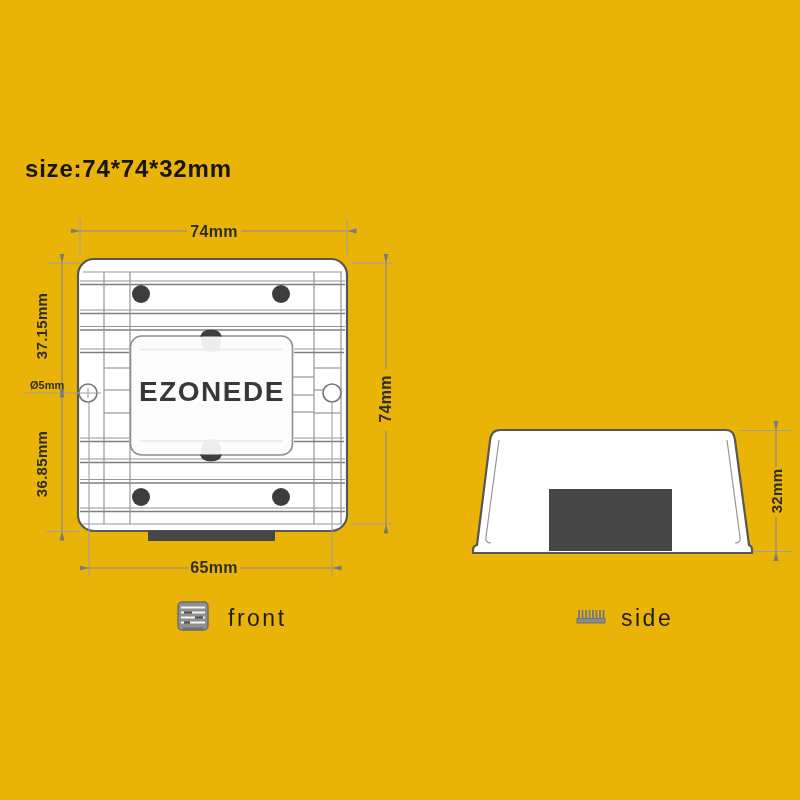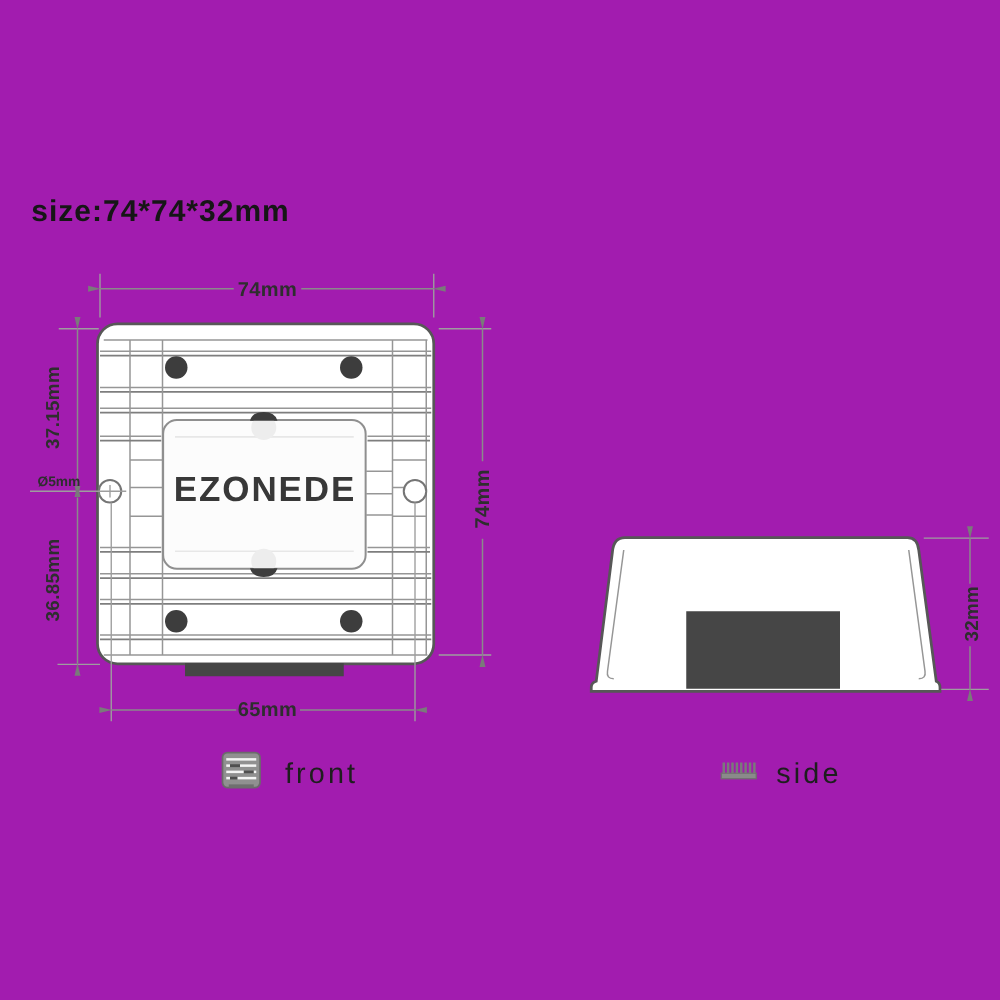--- a/index.html
+++ b/index.html
@@ -1,16 +1,16 @@
 <!DOCTYPE html>
 <html><head>
 <meta charset="utf-8">
 <style>
   html,body{margin:0;padding:0;background:#ffffff;}
-  .canvas{position:relative;width:800px;height:800px;background:#a21caf;overflow:hidden;
+  .canvas{position:relative;width:800px;height:800px;background:#eab308;overflow:hidden;
           font-family:"Liberation Sans", sans-serif;}
   svg{position:absolute;left:0;top:0;}
   
   .body-line{fill:#ffffff;stroke:#575757;stroke-width:2.2;}
   .fin{stroke:#969696;stroke-width:1.2;fill:none;}
   .fin-dark{stroke:#7e7e7e;stroke-width:1.4;fill:none;}
   .plate{fill:#fcfcfc;stroke:#8f8f8f;stroke-width:1.6;}
   .plate-faint{stroke:#e7e7e7;stroke-width:1.3;}
   .screw{fill:#3d3d3d;}
   .hole{fill:#ffffff;stroke:#757575;stroke-width:1.6;}

